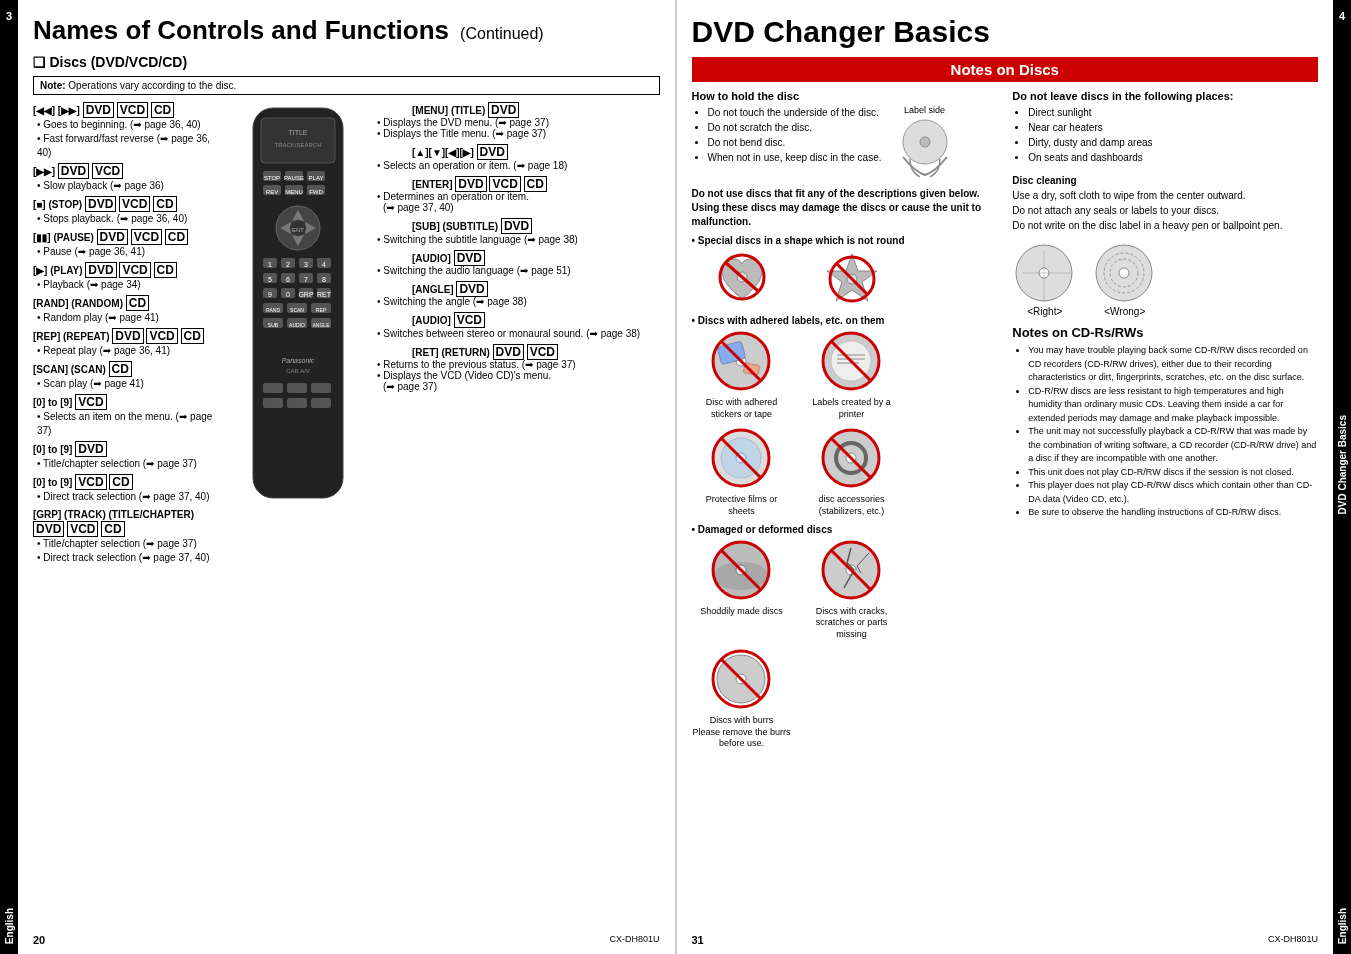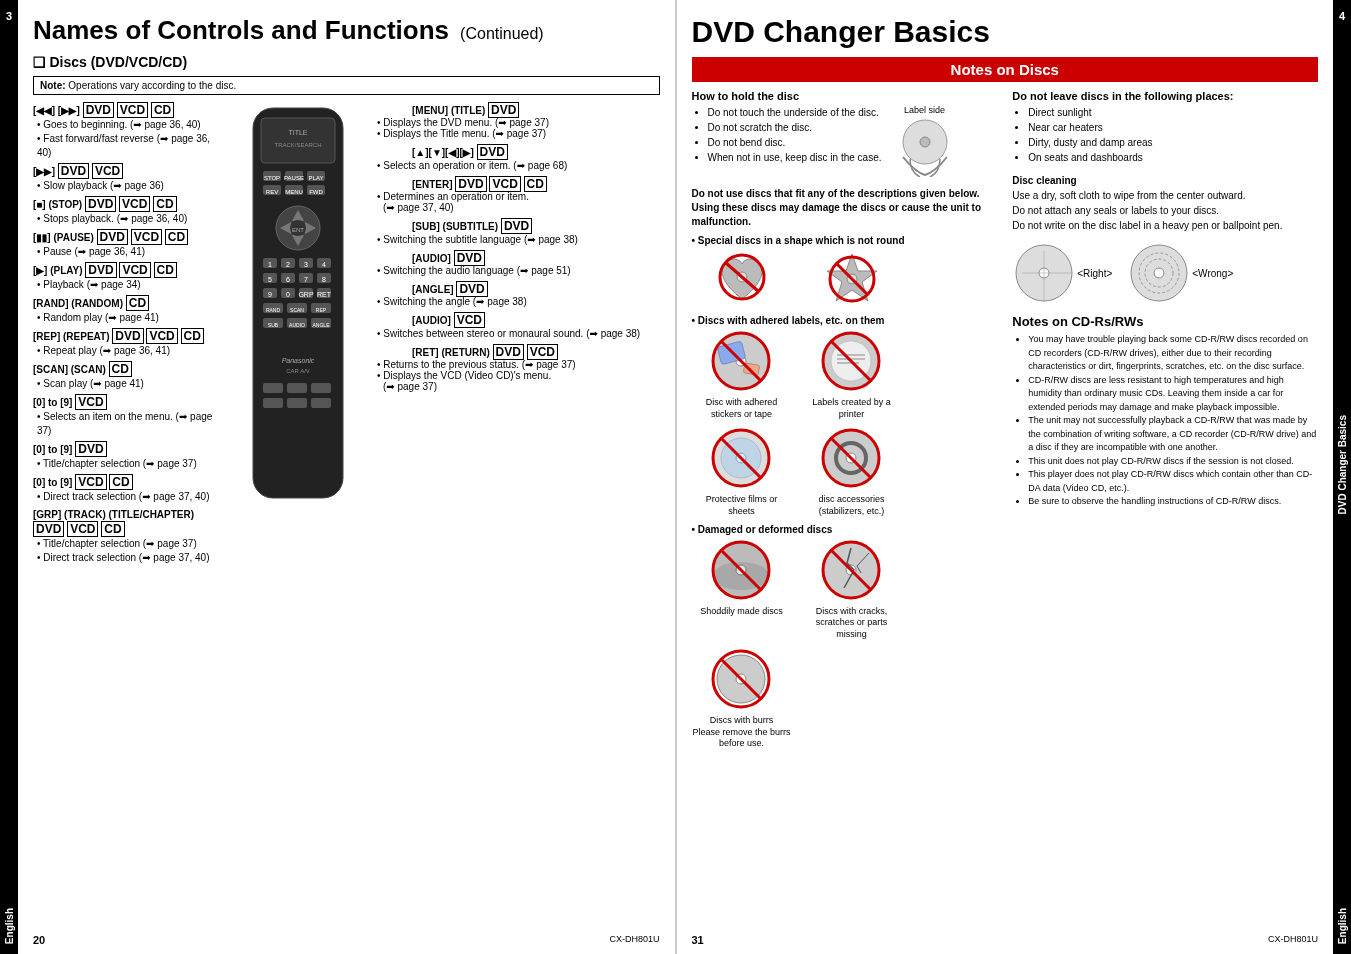--- a/index.html
+++ b/index.html
@@ -179,21 +179,21 @@
     
     .right-wrong-row {
       display: flex;
       flex-direction: row;
       gap: 15px;
       margin-top: 8px;
       align-items: center;
     }
     .right-wrong-item {
       display: flex;
-      flex-direction: row;
+      flex-direction: column;
       align-items: center;
     }
     .right-wrong-label {
       font-size: 10px;
       text-align: center;
     }
 
     
     .disc-cleaning {
       font-size: 10px;
@@ -484,21 +484,21 @@
         <div class="callout-entry">
           <span class="clabel">[MENU] (TITLE) </span>
           <span class="badge badge-dvd">DVD</span>
           <div class="bullet indent">Displays the DVD menu. (➡ page 37)</div>
           <div class="bullet indent">Displays the Title menu. (➡ page 37)</div>
         </div>
 
         <div class="callout-entry">
           <span class="clabel">[▲][▼][◀][▶] </span>
           <span class="badge badge-dvd">DVD</span>
-          <div class="bullet indent">Selects an operation or item. (➡ page 68)</div>
+          <div class="bullet indent">Selects an operation or item. (➡ page 18)</div>
         </div>
 
         <div class="callout-entry">
           <span class="clabel">[ENTER] </span>
           <span class="badge badge-dvd">DVD</span>
           <span class="badge badge-vcd">VCD</span>
           <span class="badge badge-cd">CD</span>
           <div class="bullet indent">Determines an operation or item.</div>
           <div class="indent" style="font-size:10px;">(➡ page 37, 40)</div>
         </div>

